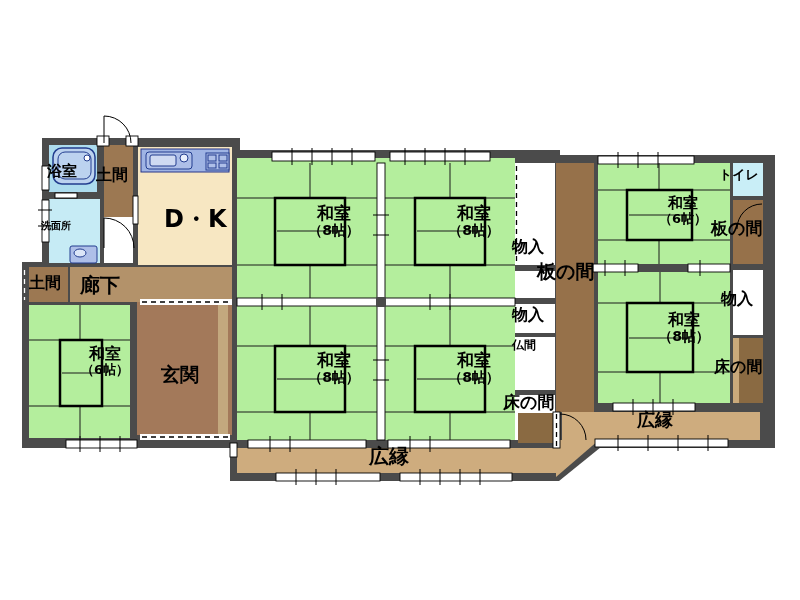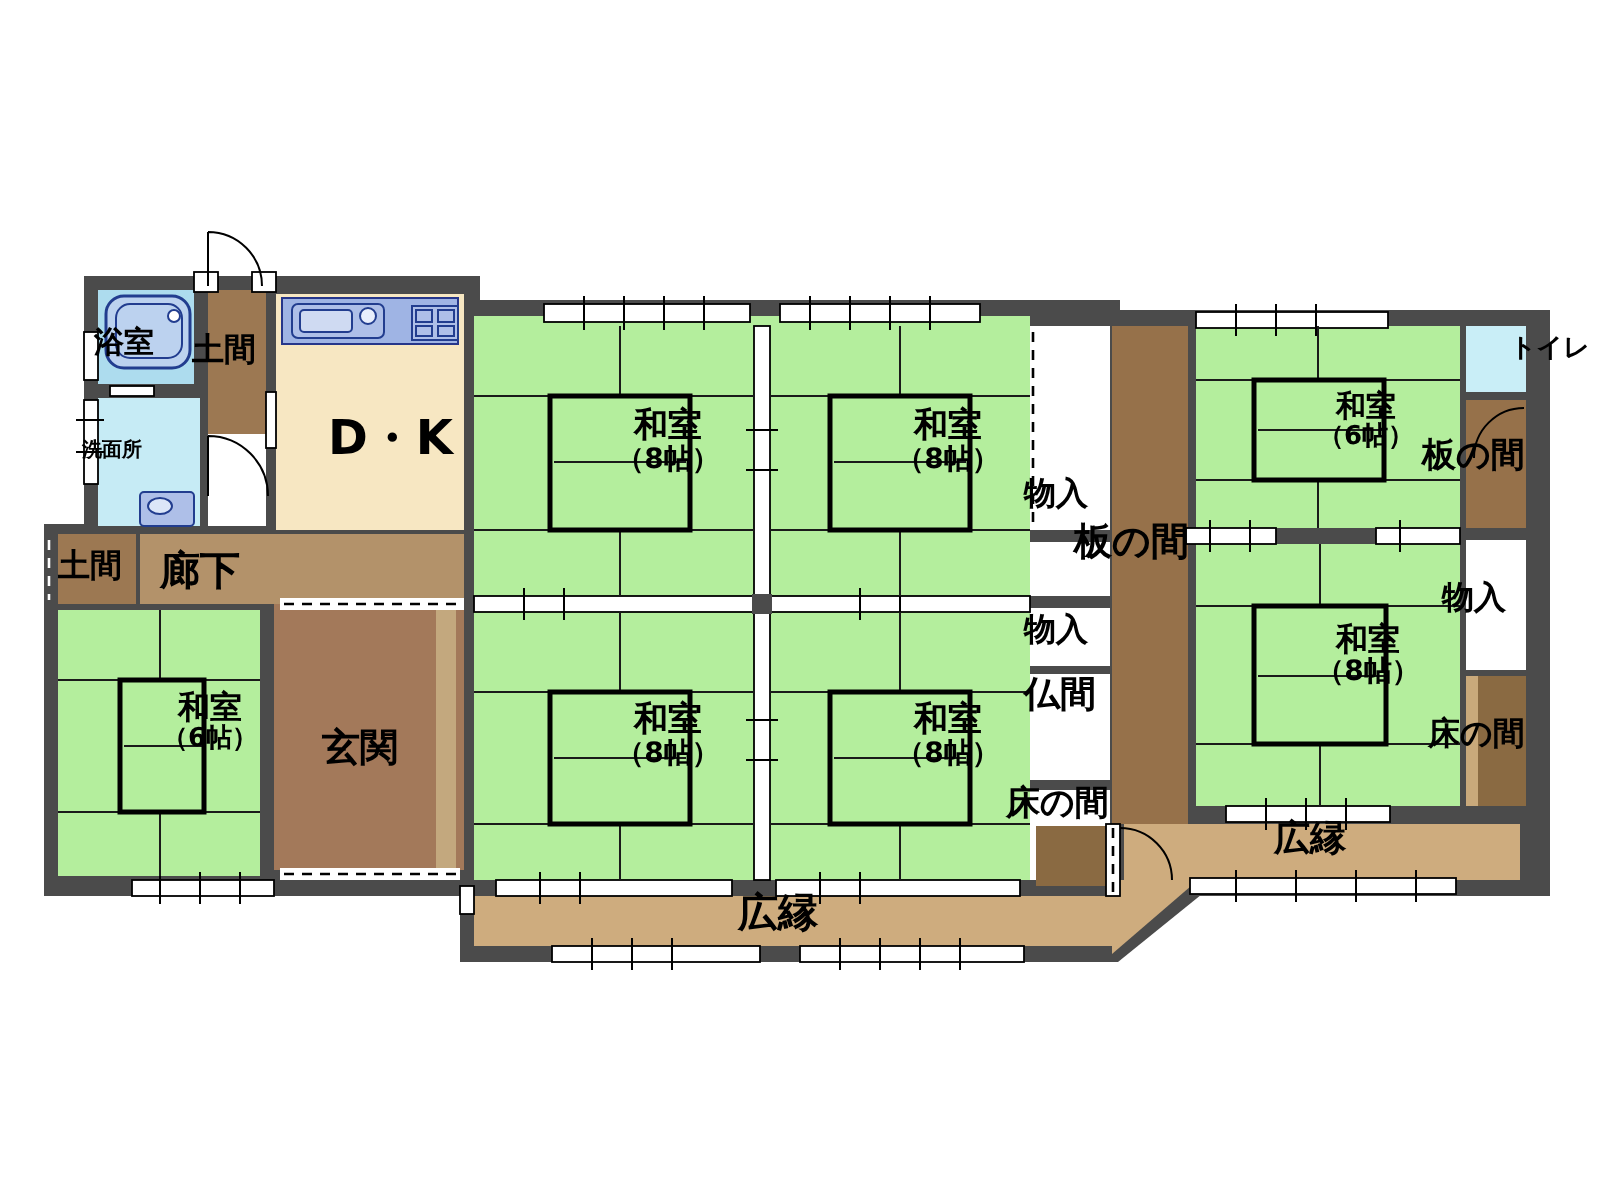--- a/index.html
+++ b/index.html
@@ -180,29 +180,29 @@
   </div>
   <div class="lbl2" style="left:413px;top:351px;width:74px">
     <span style="font-size:17px">和室</span>
     <span class="sz" style="font-size:14px">（8帖）</span>
   </div>
 
   <div class="lbl" style="left:369px;top:446px;font-size:20px">広縁</div>
   <div class="lbl" style="left:512px;top:239px;font-size:16px">物入</div>
   <div class="lbl" style="left:537px;top:262px;font-size:19px">板の間</div>
   <div class="lbl" style="left:512px;top:307px;font-size:16px">物入</div>
-  <div class="lbl" style="left:512px;top:339px;font-size:18px">仏間</div>
+  <div class="lbl" style="left:512px;top:339px;font-size:12px">仏間</div>
   <div class="lbl" style="left:503px;top:394px;font-size:17px">床の間</div>
 
   <div class="lbl2" style="left:625px;top:194px;width:68px">
     <span style="font-size:15px">和室</span>
     <span class="sz" style="font-size:13px">（6帖）</span>
   </div>
 
-  <div class="lbl" style="left:755px;top:168px;font-size:13px">トイレ</div>
+  <div class="lbl" style="left:719px;top:168px;font-size:13px">トイレ</div>
   <div class="lbl" style="left:711px;top:220px;font-size:17px">板の間</div>
   <div class="lbl" style="left:721px;top:291px;font-size:16px">物入</div>
 
   <div class="lbl2" style="left:625px;top:311px;width:70px">
     <span style="font-size:16px">和室</span>
     <span class="sz" style="font-size:14px">（8帖）</span>
   </div>
 
   <div class="lbl" style="left:714px;top:359px;font-size:16px">床の間</div>
   <div class="lbl" style="left:637px;top:411px;font-size:18px">広縁</div>

